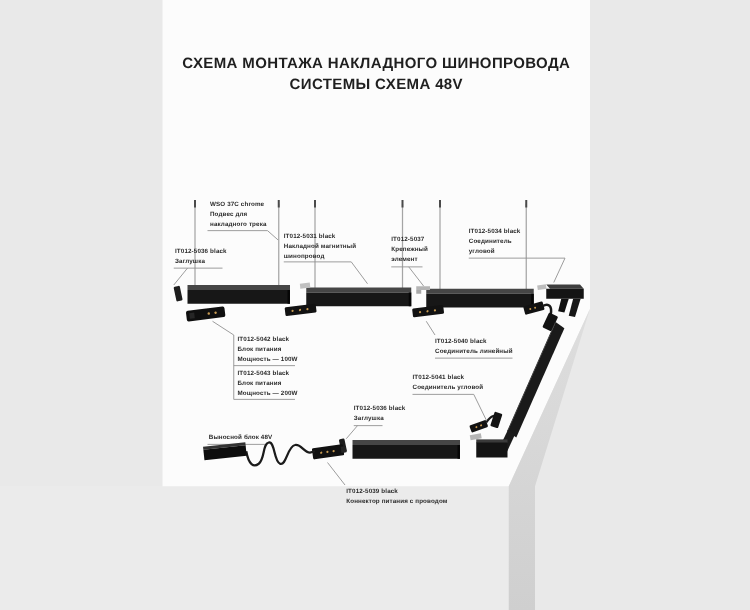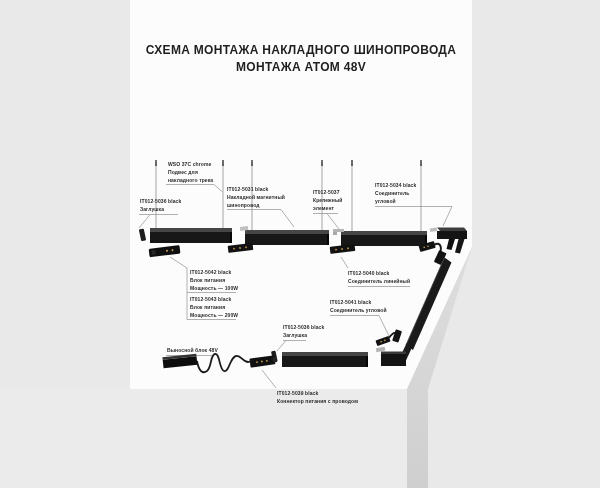--- a/index.html
+++ b/index.html
@@ -195,21 +195,21 @@
              C241,355 243,362 248,362 L252,361" stroke="#1b1b1b" stroke-width="1.8" fill="none"></path>
 
     <g transform="rotate(-6 180 362)">
       <rect x="163" y="355.5" width="34" height="2.5" fill="#333333"></rect>
       <rect x="163" y="358" width="34" height="8.5" fill="#0d0d0d"></rect>
     </g>
   </svg>
 
   <div class="title">
     <div>СХЕМА МОНТАЖА НАКЛАДНОГО ШИНОПРОВОДА</div>
-    <div>МОНТАЖА АТОМ 48V</div>
+    <div>СИСТЕМЫ СХЕМА 48V</div>
   </div>
 
   <div class="lbl" style="left:168px;top:160px">
     <span>WSO 37C chrome</span>
     <span>Подвес для</span>
     <span>накладного  трека</span>
   </div>
 
   <div class="lbl" style="left:140px;top:197px">
     <span>IT012-5036 black</span>

